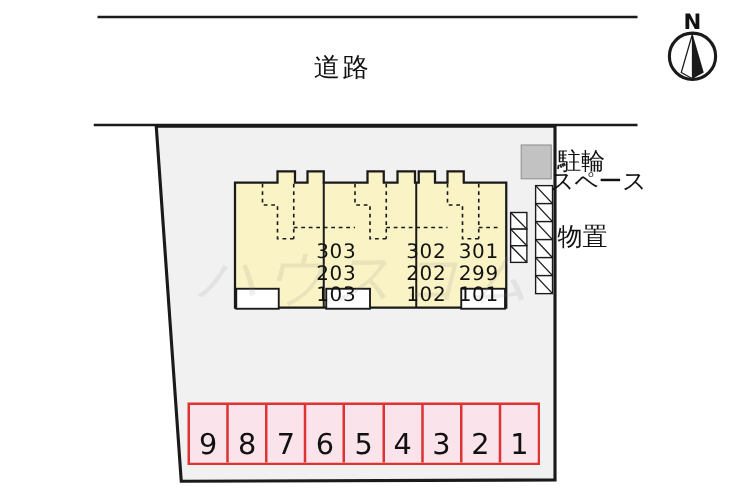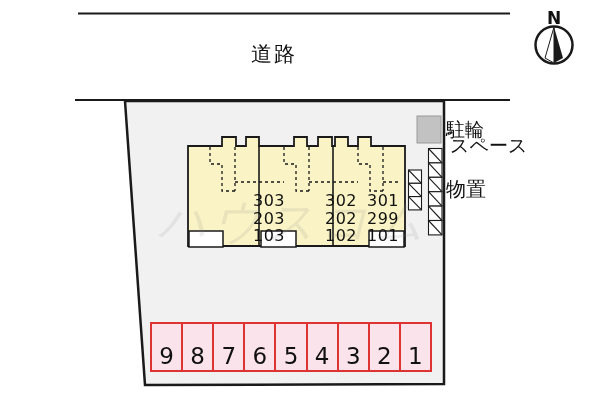--- a/index.html
+++ b/index.html
@@ -5,21 +5,21 @@
   html,body{margin:0;padding:0;background:#ffffff;}
   .plan{
     position:relative;width:600px;height:400px;background:#ffffff;overflow:hidden;
     font-family:"DejaVu Sans","Liberation Sans",sans-serif;color:#111;
   }
   .plan svg{position:absolute;left:0;top:0;}
   .lbl{position:absolute;line-height:1;white-space:nowrap;color:#111;}
   .road-label{font-size:21px;left:251px;top:44px;letter-spacing:2px;}
   .side-label{font-size:19px;}
   .bike1{left:446px;top:120px;}
-  .bike2{left:450px;top:136px;}
+  .bike2{left:440px;top:136px;}
   .storage-label{left:446px;top:179px;font-size:20px;}
   .parking-label{left:264px;top:297px;font-size:20px;letter-spacing:3px;}
   .north-label{left:543px;top:10px;width:22px;text-align:center;font-size:17px;font-weight:bold;}
   .room{position:absolute;font-size:16px;line-height:1;letter-spacing:0.5px;margin-left:32px;}
   .watermark{
     position:absolute;left:158px;top:190px;font-size:48px;letter-spacing:5px;
     color:#8a8a8a;opacity:0.14;pointer-events:none;font-style:italic;
   }
   .parking-row{
     position:absolute;left:150px;top:322px;width:282px;height:50px;

